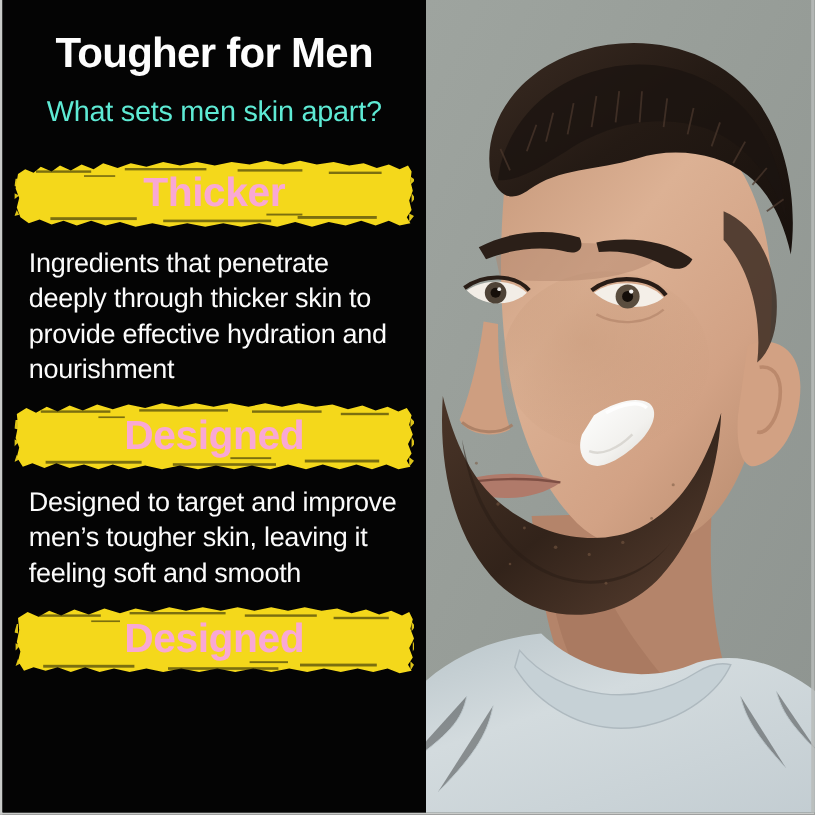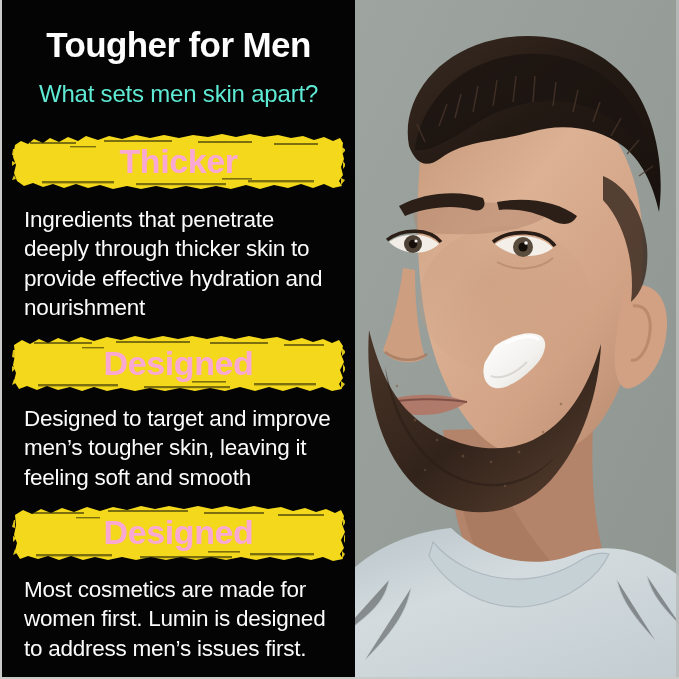--- a/index.html
+++ b/index.html
@@ -233,21 +233,20 @@
           <rect x="24" y="52" width="76" height="2.4"></rect>
           <rect x="128" y="54" width="92" height="2.2"></rect>
           <rect x="238" y="51" width="64" height="2.4"></rect>
           <rect x="64" y="15" width="24" height="1.4"></rect>
           <rect x="196" y="49" width="32" height="1.6"></rect>
         </g>
       </svg>
       <div class="brush-label">Designed</div>
     </div>
 
-    <div class="body-copy" id="copy-3">Most cosmetics are made for women first. Lumin is designed to address men’s issues first.</div>
   </div>
 
   <div class="photo-panel">
     <svg viewBox="0 0 326 679" preserveAspectRatio="none">
       <defs>
         <linearGradient id="bgGrad" x1="0" y1="0" x2="1" y2="1">
           <stop offset="0%" stop-color="#9EA49F"></stop>
           <stop offset="45%" stop-color="#979D98"></stop>
           <stop offset="100%" stop-color="#8E9490"></stop>
         </linearGradient>

